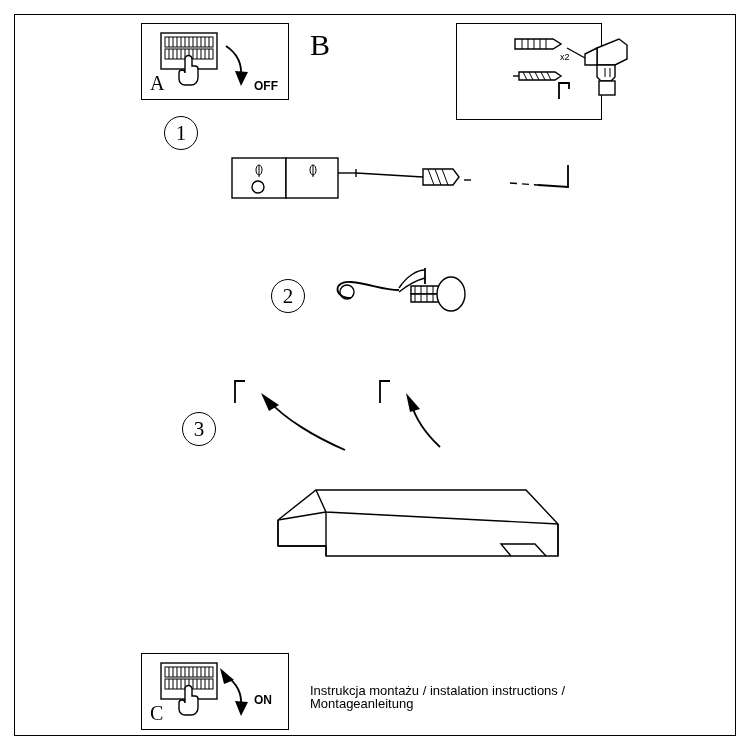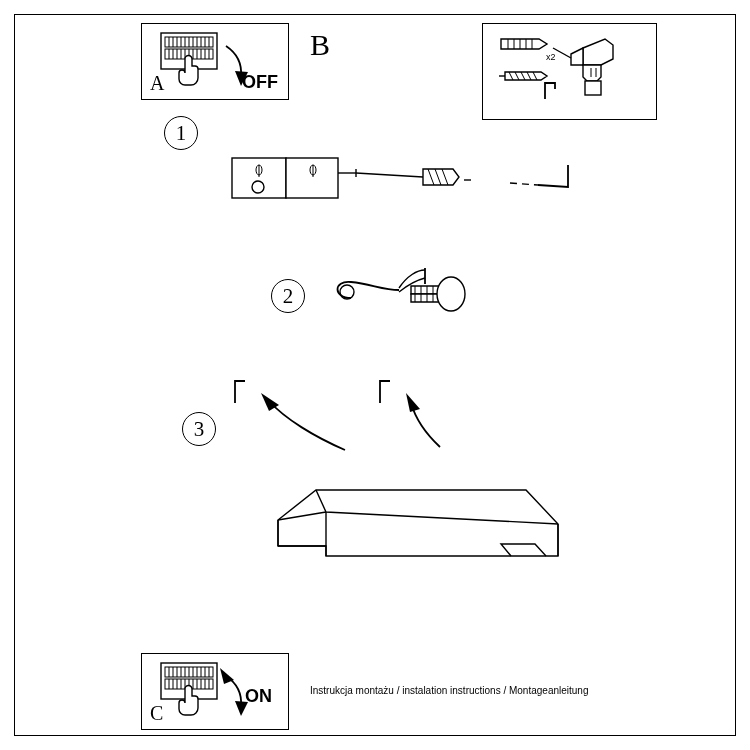--- a/index.html
+++ b/index.html
@@ -3,22 +3,22 @@
 <meta charset="utf-8">
 <style>
   html,body{margin:0;padding:0;background:#ffffff;}
   body{width:750px;height:750px;font-family:"Liberation Sans",sans-serif;color:#000;}
   #sheet{position:relative;width:750px;height:750px;overflow:hidden;background:#fff;}
   .frame{position:absolute;left:14px;top:14px;width:722px;height:722px;border:1.5px solid #000;box-sizing:border-box;}
   .box{position:absolute;border:1.5px solid #000;box-sizing:border-box;background:#fff;}
   .circ{position:absolute;border:1.5px solid #000;border-radius:50%;box-sizing:border-box;display:flex;align-items:center;justify-content:center;font-size:21px;font-family:"Liberation Serif",serif;}
   .lbl{position:absolute;font-family:"Liberation Sans",sans-serif;}
   .bigletter{font-size:27px;font-family:"Liberation Serif",serif;}
-  .onoff{font-size:18px;font-weight:bold;}
-  .tinytxt{font-size:10px;line-height:13px;}
+  .onoff{font-size:12px;font-weight:bold;}
+  .tinytxt{font-size:13px;line-height:13px;}
   svg{display:block;overflow:visible;}
   .st{fill:none;stroke:#000;stroke-width:1.4;}
   .st-thin{fill:none;stroke:#000;stroke-width:1;}
   .st-thick{fill:none;stroke:#000;stroke-width:1.8;}
   .fillw{fill:#fff;stroke:#000;stroke-width:1.4;}
   .fillk{fill:#000;stroke:none;}
 </style>
 </head>
 <body>
 
@@ -67,21 +67,21 @@
         <path class="st-thick" d="M84 22 C96 30 100 40 99 52"></path>
         <path class="fillk" d="M93 47 L99 62 L106 48 Z"></path>
       </g>
     </svg>
     <div class="lbl bigletter" style="left:8px;bottom:4px;font-size:20px;">A</div>
     <div class="lbl onoff" style="right:10px;bottom:6px;">OFF</div>
   </div>
 
   <div class="lbl bigletter" style="left:310px;top:28px;font-size:30px;">B</div>
 
-  <div class="box" style="left:482px;top:23px;width:175px;height:97px;">
+  <div class="box" style="left:456px;top:23px;width:146px;height:97px;padding-left:40px;">
     <svg width="145" height="95" viewBox="0 0 145 95">
 
       <g>
         <path class="fillw" d="M18 15 l38 0 l8 5 l-8 5 l-38 0 z"></path>
         <g stroke="#000" stroke-width="1">
           <line x1="25" y1="15" x2="25" y2="25"></line>
             <line x1="31" y1="15" x2="31" y2="25"></line>
           <line x1="37" y1="15" x2="37" y2="25"></line>
             <line x1="43" y1="15" x2="43" y2="25"></line>
           <line x1="49" y1="15" x2="49" y2="25"></line>

